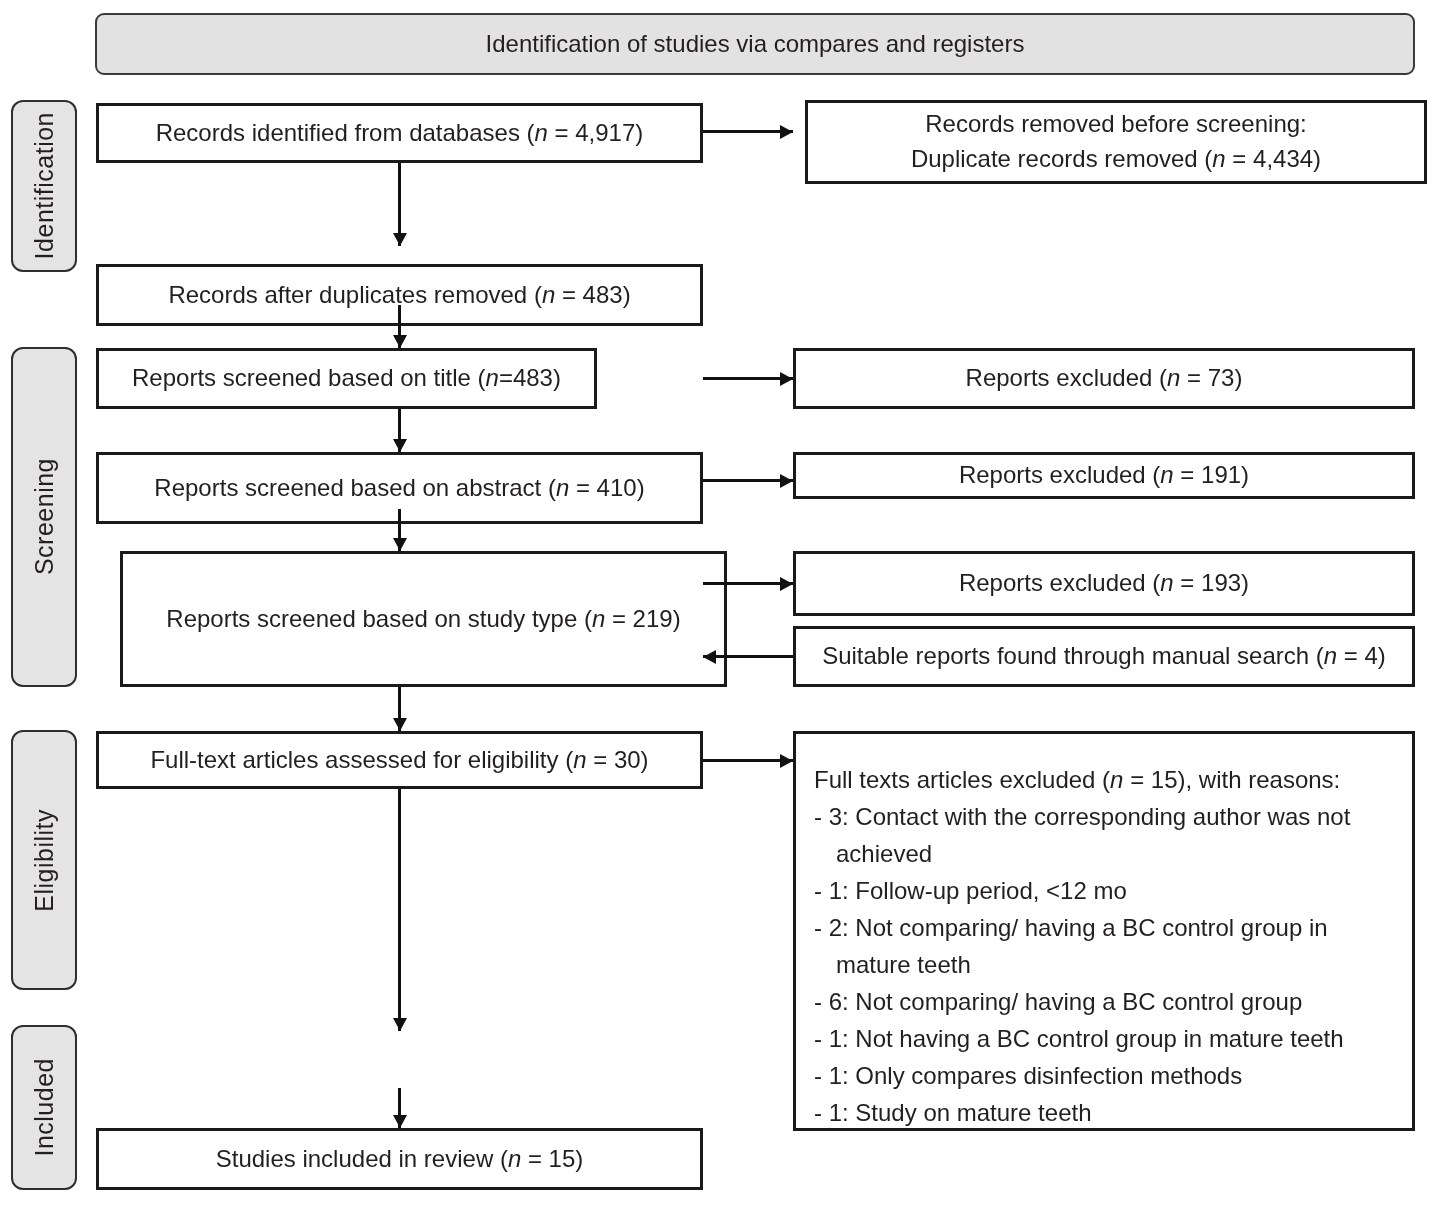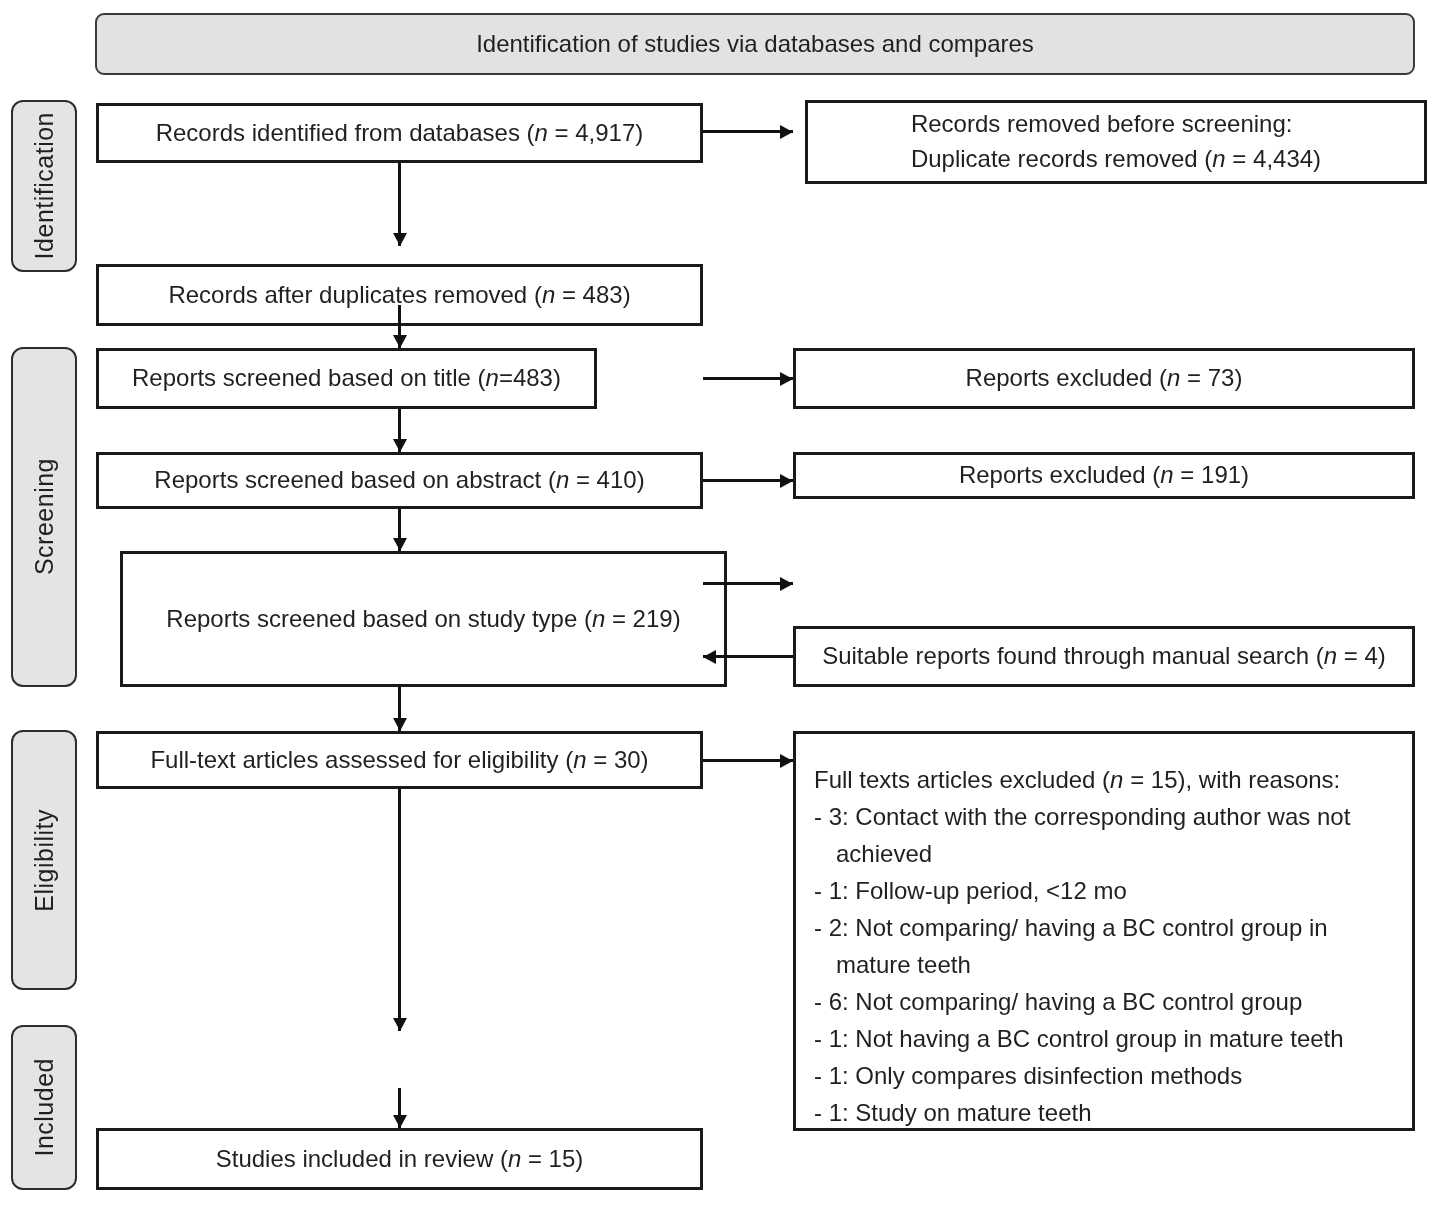--- a/index.html
+++ b/index.html
@@ -24,21 +24,21 @@
   }
   .vtext{
     writing-mode:vertical-lr;transform:rotate(180deg);
     font-size:25px;white-space:nowrap;letter-spacing:.5px;
   }
   
   .fbox{
     position:absolute;background:#fff;border:3px solid #1a1a1a;
     box-sizing:border-box;font-size:24px;line-height:1.45;
   }
-  .fbox.center{display:flex;align-items:center;justify-content:center;}
+  .fbox.center{display:flex;align-items:center;justify-content:center;text-align:center;}
   .fbox.center .lbl{padding:2px 14px;}
   .fbox.reasons{padding:27px 14px 10px 18px;text-align:left;}
   .rline{line-height:37px;}
   .reason{padding-left:22px;text-indent:-22px;}
   i{font-style:italic;}
   
   .va{position:absolute;width:3px;background:#111;}
   .va::after{
     content:'';position:absolute;bottom:0;left:-5.5px;width:0;height:0;
     border-left:7px solid transparent;border-right:7px solid transparent;
@@ -55,21 +55,21 @@
     border-top:7px solid transparent;border-bottom:7px solid transparent;
     border-right:13px solid #111;
   }
 </style>
 </head>
 <body>
 
 <div class="canvas">
 
   <div class="topbar">
-    <span>Identification of studies via databases and compares</span>
+    <span>Identification of studies via compares and registers</span>
   </div>
 
   <div class="stage" style="top:100px;height:172px;">
     <span class="vtext">Identification</span>
   </div>
   <div class="stage" style="top:347px;height:340px;">
     <span class="vtext">Screening</span>
   </div>
   <div class="stage" style="top:730px;height:260px;">
     <span class="vtext">Eligibility</span>
@@ -80,21 +80,21 @@
 
   <div class="fbox center" style="left:96px;top:103px;width:607px;height:60px;">
     <span class="lbl">Records identified from databases (<i>n</i> = 4,917)</span>
   </div>
   <div class="fbox center" style="left:96px;top:264px;width:607px;height:62px;">
     <span class="lbl">Records after duplicates removed (<i>n</i> = 483)</span>
   </div>
   <div class="fbox center" style="left:96px;top:348px;width:501px;height:61px;">
     <span class="lbl">Reports screened based on title (<i>n</i>=483)</span>
   </div>
-  <div class="fbox center" style="left:96px;top:452px;width:607px;height:57px;">
+  <div class="fbox center" style="left:96px;top:452px;width:607px;height:72px;">
     <span class="lbl">Reports screened based on abstract (<i>n</i> = 410)</span>
   </div>
   <div class="fbox center" style="left:96px;top:551px;width:607px;height:136px;margin-left:24px;">
     <span class="lbl">Reports screened based on study type (<i>n</i> = 219)</span>
   </div>
   <div class="fbox center" style="left:96px;top:731px;width:607px;height:58px;">
     <span class="lbl">Full-text articles assessed for eligibility (<i>n</i> = 30)</span>
   </div>
   <div class="fbox center" style="left:96px;top:1128px;width:607px;height:62px;">
     <span class="lbl">Studies included in review (<i>n</i> = 15)</span>
@@ -104,20 +104,23 @@
     <span class="lbl">
       <span style="display:block;">Records removed before screening:</span>
       <span style="display:block;">Duplicate records removed (<i>n</i> = 4,434)</span>
     </span>
   </div>
   <div class="fbox center" style="left:793px;top:348px;width:622px;height:61px;">
     <span class="lbl">Reports excluded (<i>n</i> = 73)</span>
   </div>
   <div class="fbox center" style="left:793px;top:452px;width:622px;height:47px;">
     <span class="lbl">Reports excluded (<i>n</i> = 191)</span>
+  </div>
+  <div class="fbox center" style="left:793px;top:551px;width:622px;height:65px;">
+    <span class="lbl">Reports excluded (<i>n</i> = 193)</span>
   </div>
   <div class="fbox center" style="left:793px;top:626px;width:622px;height:61px;">
     <span class="lbl">Suitable reports found through manual search (<i>n</i> = 4)</span>
   </div>
   <div class="fbox reasons" style="left:793px;top:731px;width:622px;height:400px;">
     <div class="rline">Full texts articles excluded (<i>n</i> = 15), with reasons:</div>
     <div>
         <div class="rline reason">- 3: Contact with the corresponding author was not achieved</div>
         <div class="rline reason">- 1: Follow-up period, &lt;12 mo</div>
         <div class="rline reason">- 2: Not comparing/ having a BC control group in mature teeth</div>

